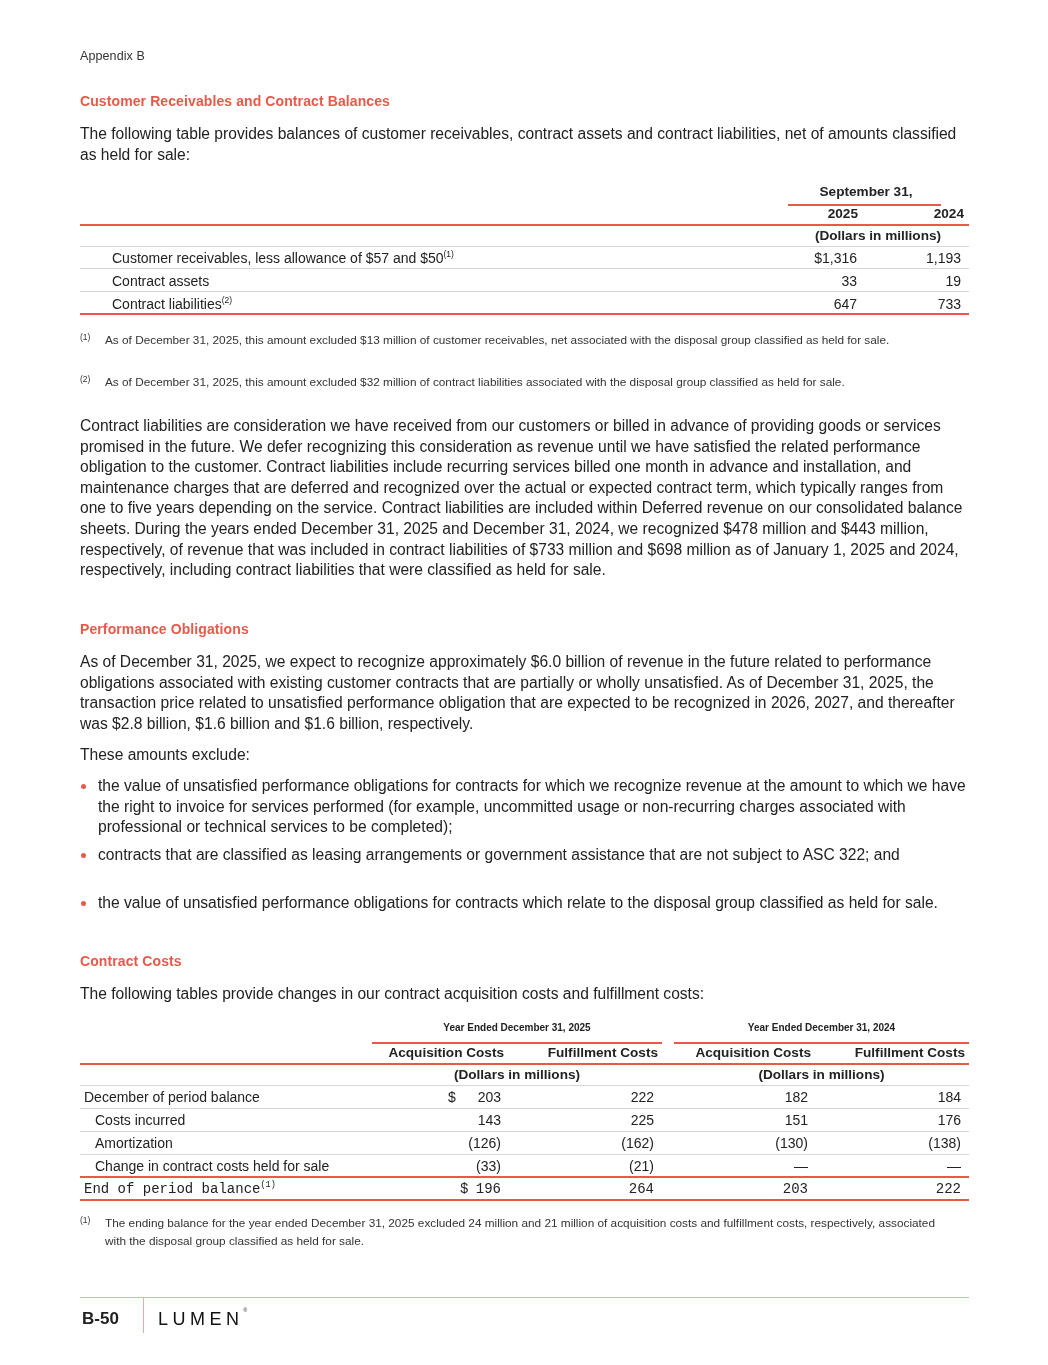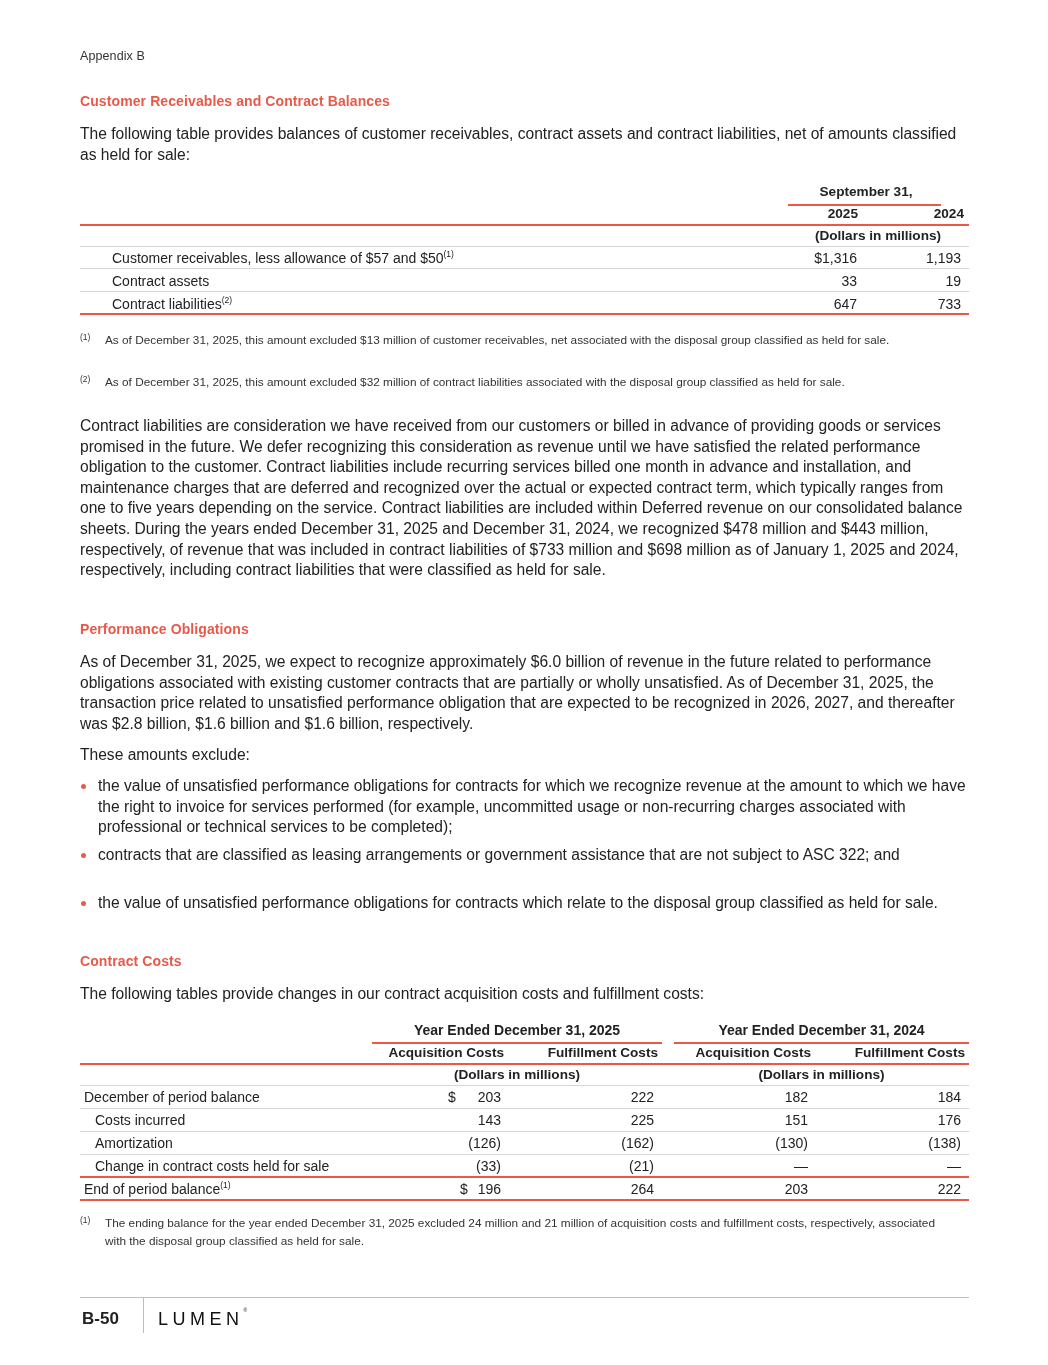--- a/index.html
+++ b/index.html
@@ -46,39 +46,39 @@
 
   .fn { position: absolute; left: 0; width: 889px; font-size: 11.8px; line-height: 18px; color: #333; }
   .fn .mk { position: absolute; left: 0; top: -3px; font-size: 8.5px; }
   .fn .tx { position: absolute; left: 25px; width: 864px; }
   .bullet { position: absolute; left: 0; width: 889px; font-size: 15.6px; line-height: 20.6px; }
   .bullet .dot { position: absolute; left: 1px; top: 8px; width: 5px; height: 5px; border-radius: 50%; background: #e8594a; }
   .bullet .bt { position: absolute; left: 18px; width: 870px; }
 
   
   .t2 { position: absolute; left: 0; top: 1018px; width: 889px; }
-  .t2 .grp { position: absolute; top: 4px; font-weight: bold; font-size: 14px; text-align: center; }
+  .t2 .grp { position: absolute; top: 4px; font-weight: bold; font-size: 10px; text-align: center; }
   .t2 .grp1 { left: 292px; width: 290px; }
   .t2 .grp2 { left: 594px; width: 295px; }
   .t2 .gline { position: absolute; top: 24px; height: 2px; background: #e8594a; }
   .t2 .gline1 { left: 292px; width: 290px; }
   .t2 .gline2 { left: 594px; width: 295px; }
   .t2 .col { position: absolute; top: 27px; font-weight: bold; font-size: 13.6px; text-align: right; }
   .t2 .c1 { left: 292px; width: 132px; }
   .t2 .c2 { left: 440px; width: 138px; }
   .t2 .c3 { left: 594px; width: 137px; }
   .t2 .c4 { left: 745px; width: 140px; }
   .t2 .cline { position: absolute; left: 0; width: 889px; top: 45px; height: 2px; background: #e8594a; }
   .t2 .u { position: absolute; top: 49px; font-weight: bold; font-size: 13.6px; text-align: center; }
   .t2 .u1 { left: 292px; width: 290px; }
   .t2 .u2 { left: 594px; width: 295px; }
   .t2 .uline { position: absolute; left: 0; width: 889px; top: 67px; height: 1px; background: #d6d6d6; }
   .t2 .row { position: absolute; left: 0; width: 889px; height: 23px; border-bottom: 1px solid #d6d6d6; font-size: 14px; }
   .t2 .row.pre-last { border-bottom: 2px solid #e8594a; }
-  .t2 .row.last { border-bottom: 2px solid #e8594a; }
+  .t2 .row.last { border-bottom: 2px solid #e8594a; font-family: Liberation Mono, monospace; }
   .t2 .row .lbl { position: absolute; left: 4px; top: 3px; }
   .t2 .row .lbl.ind { left: 15px; }
   .t2 .row .cur { position: absolute; left: 368px; top: 3px; }
   .t2 .row .v { position: absolute; top: 3px; text-align: right; }
   .t2 .row .v1 { left: 350px; width: 71px; }
   .t2 .row .v2 { left: 500px; width: 74px; }
   .t2 .row .v3 { left: 650px; width: 78px; }
   .t2 .row .v4 { left: 800px; width: 81px; }
   .t2 .row .v.neg { margin-right: -7px; }
 

